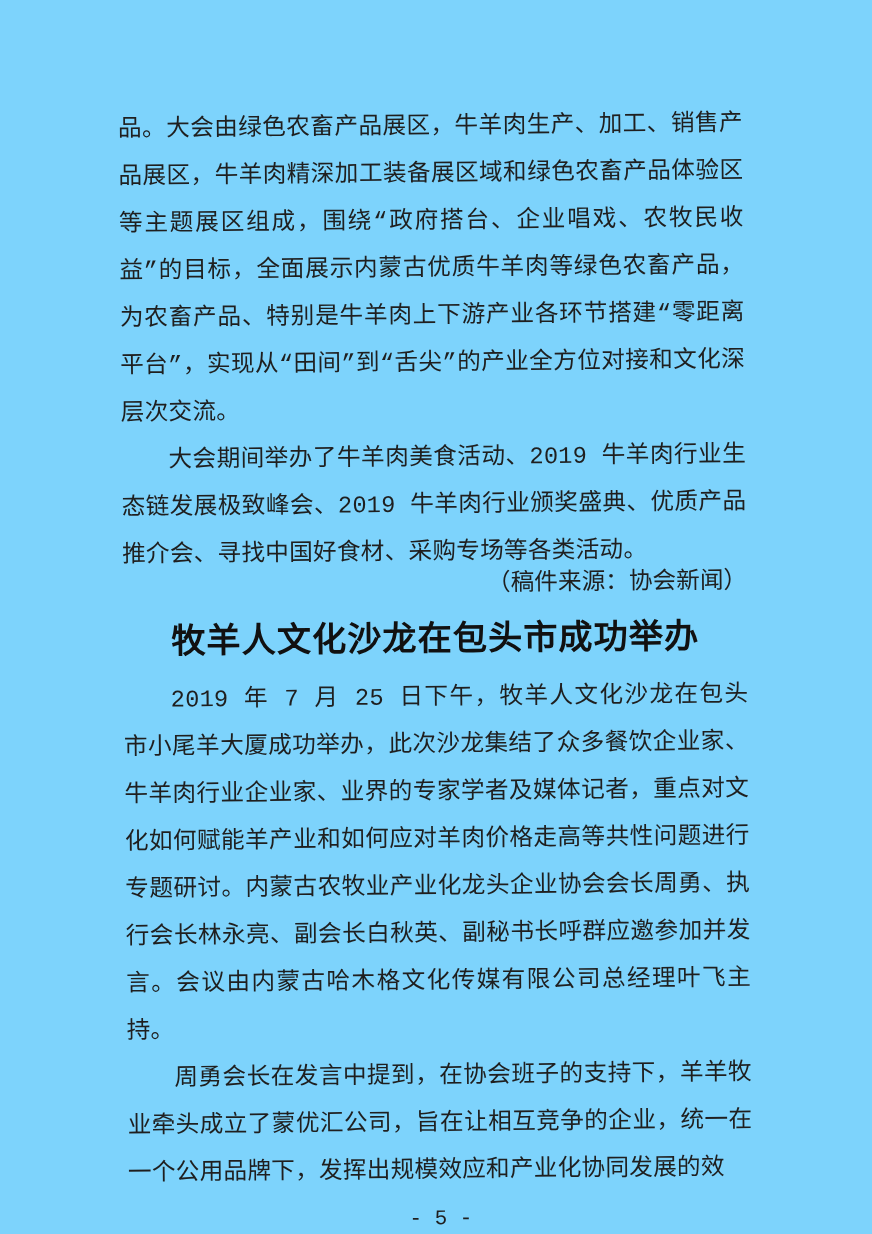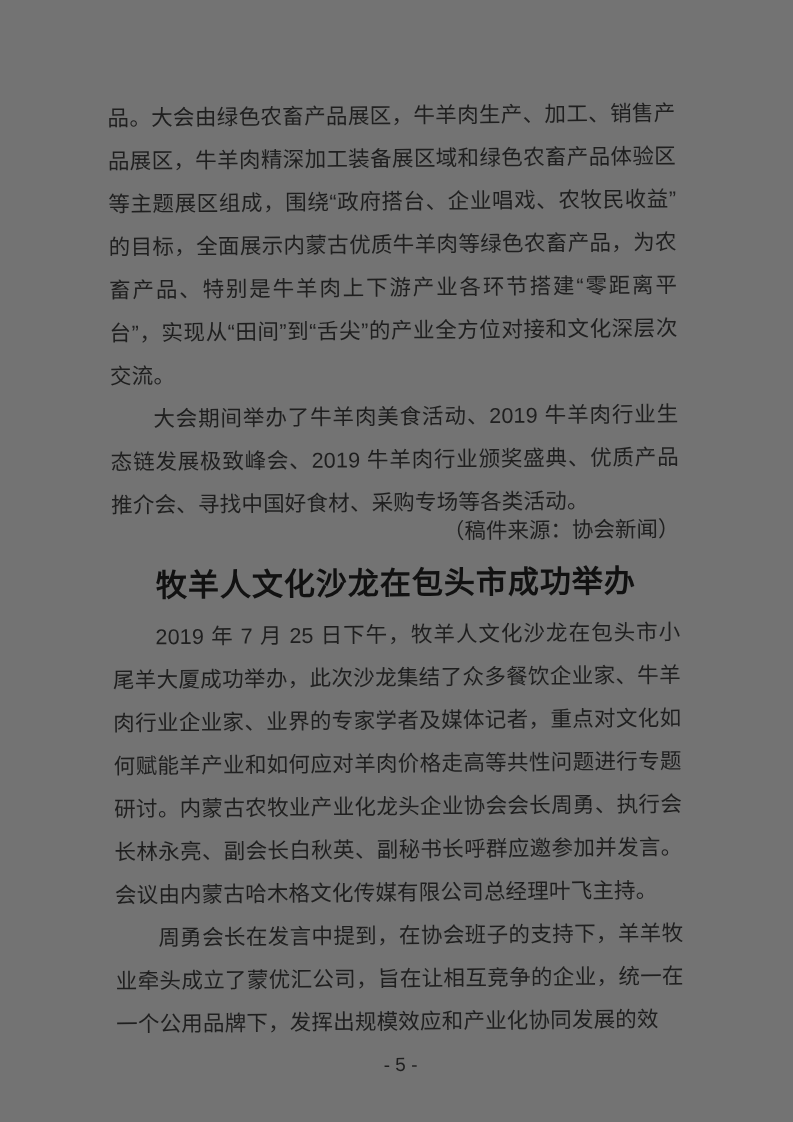--- a/index.html
+++ b/index.html
@@ -4,23 +4,23 @@
 <style>
   html, body {
     margin: 0;
     padding: 0;
     background: #ffffff;
   }
   .page {
     position: relative;
     width: 793px;
     height: 1122px;
-    background: #737373;
+    background: #7dd3fc;
     overflow: hidden;
-    font-family: Liberation Sans, sans-serif;
+    font-family: Liberation Mono, monospace;
   }
   
   .content {
     position: absolute;
     left: 112px;
     top: 95px;
     width: 568px;
     transform: rotate(-0.55deg);
     transform-origin: 50% 50%;
     color: #1f1f1f;

